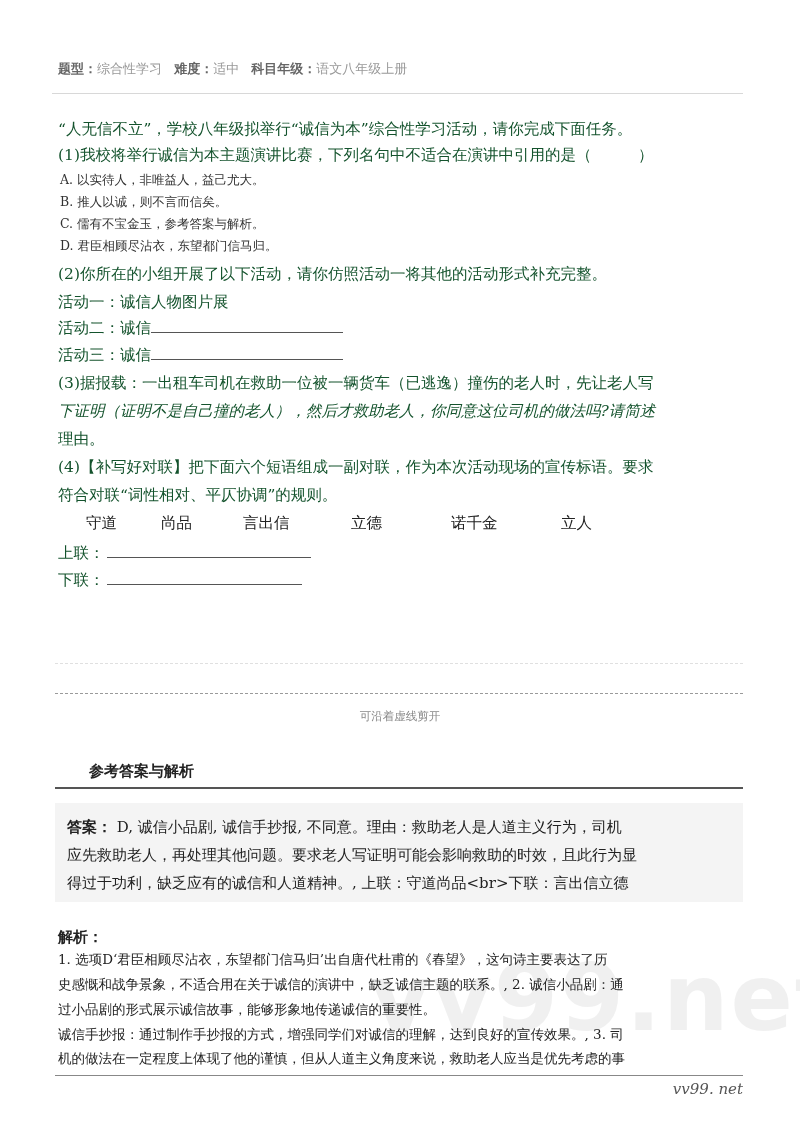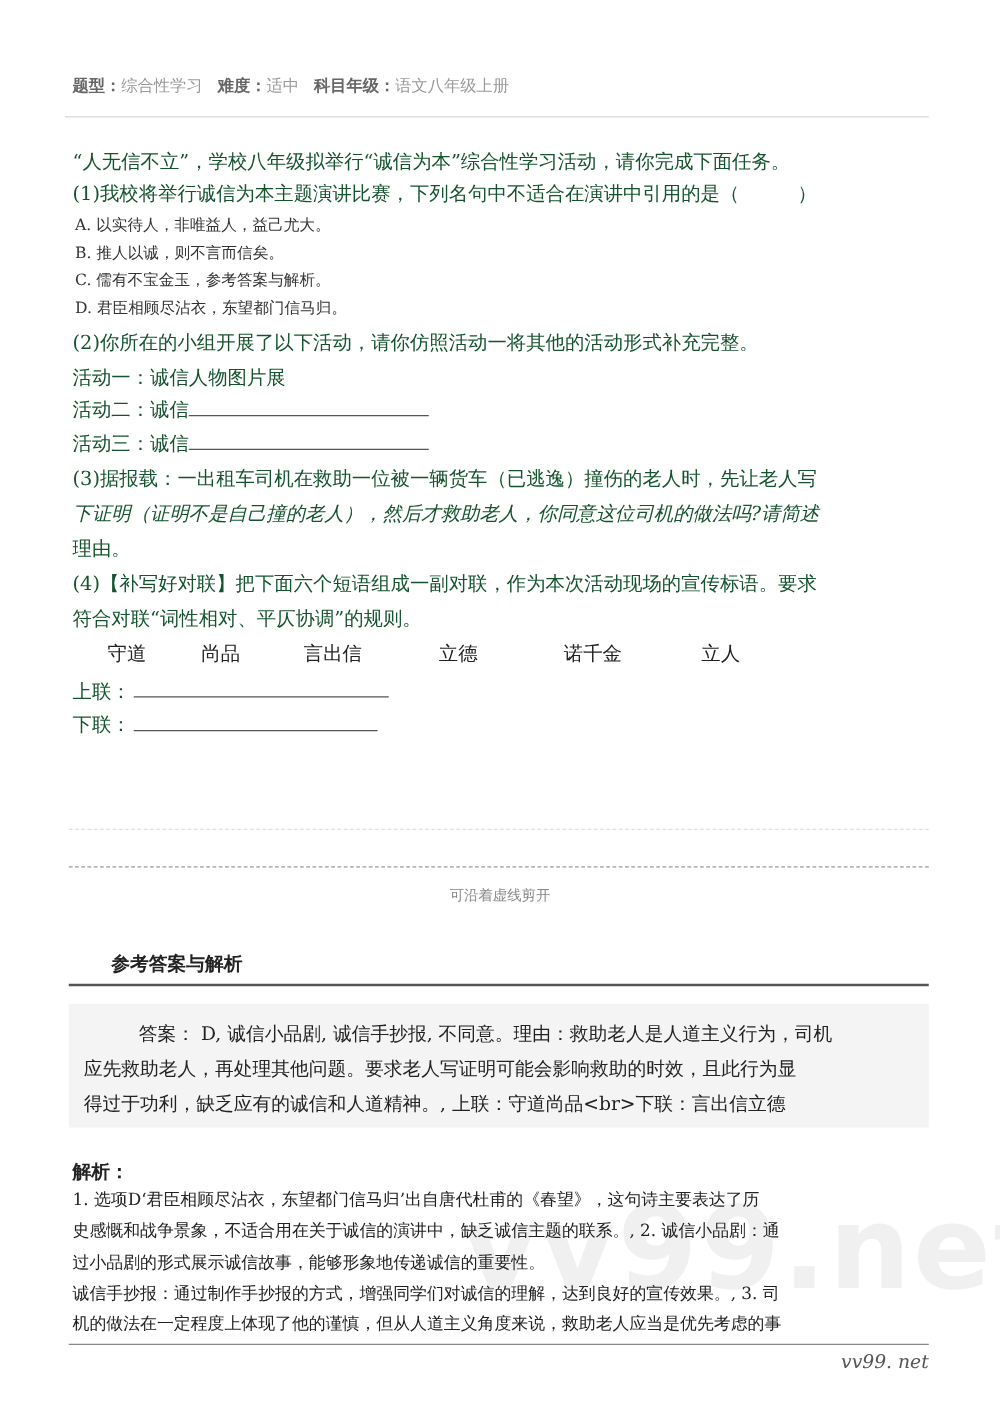--- a/index.html
+++ b/index.html
@@ -22,21 +22,21 @@
 
   .dash1 { left: 55px; top: 663px; width: 688px; height: 0; border-top: 1px dashed #e0e0e0; }
   .dash2 { left: 55px; top: 693px; width: 688px; height: 0; border-top: 1.5px dashed #9a9a9a; }
   .cut { left: 0; width: 800px; top: 709px; text-align: center; font-size: 11.5px; color: #888; font-family: "DejaVu Sans", sans-serif; }
 
   .sec-title { left: 58px; top: 762px; font-size: 15px; font-weight: bold; font-family: "DejaVu Sans", sans-serif; color: #222; margin-left: 31px; }
   .sec-rule { left: 55px; top: 787px; width: 688px; height: 2px; background: #555; }
 
   .ansbox { left: 55px; top: 803px; width: 688px; height: 99px; background: #f4f4f4; }
   .ansline { left: 67px; font-size: 15px; white-space: nowrap; color: #222; }
-  .ansline b { font-family: "DejaVu Sans", sans-serif; font-weight: normal; margin-left: 44px; }
+  .ansline b { font-family: "DejaVu Sans", sans-serif; font-weight: bold; }
 
   .jx-title { left: 58px; top: 928px; font-size: 15px; font-weight: bold; font-family: "DejaVu Sans", sans-serif; color: #222; }
   .jx { left: 58px; font-size: 13.5px; white-space: nowrap; color: #222; }
 
   .bot-rule { left: 55px; top: 1075px; width: 688px; height: 1px; background: #888; }
   .footer { left: 0; width: 743px; text-align: right; top: 1080px; font-size: 15px; font-style: italic; color: #555; font-family: "DejaVu Serif", serif; }
 
   .watermark { left: 370px; top: 945px; font-size: 92px; font-weight: bold; font-family: "DejaVu Sans", sans-serif; color: rgba(200,200,200,0.28); letter-spacing: 2px; white-space: nowrap; pointer-events: none; }
 </style>
 </head>

